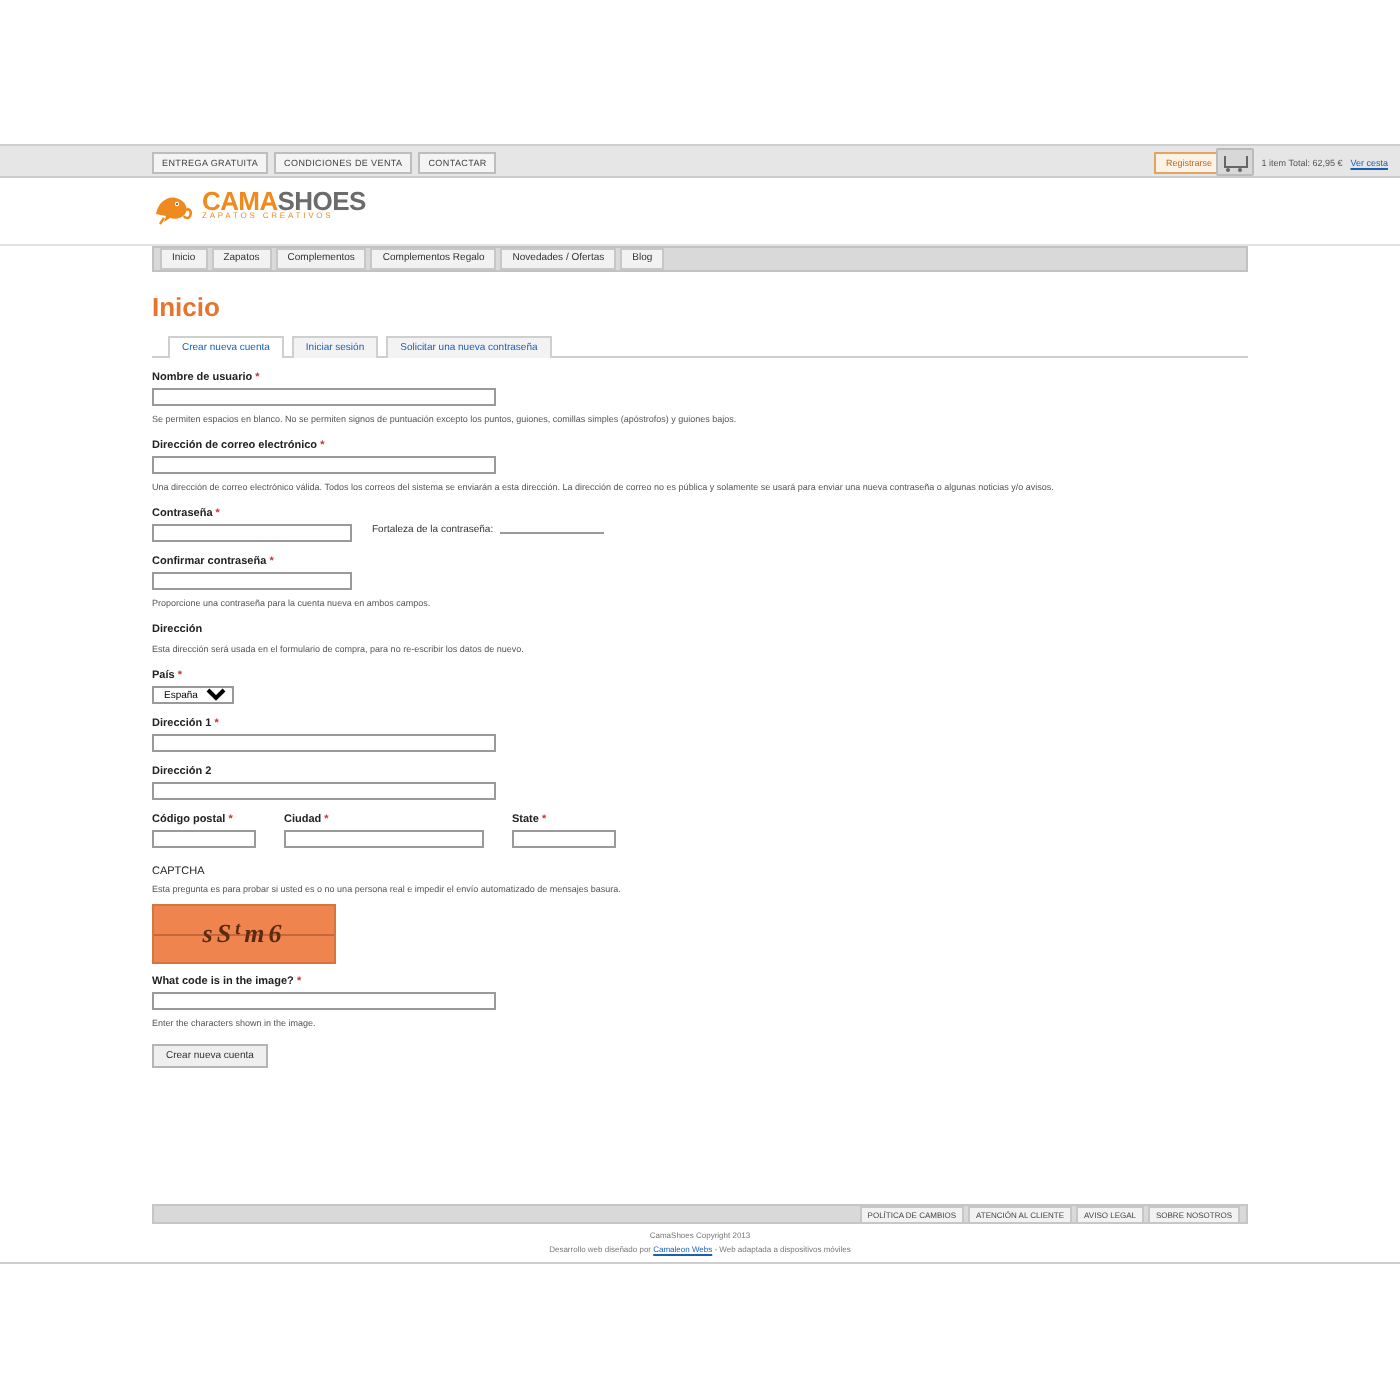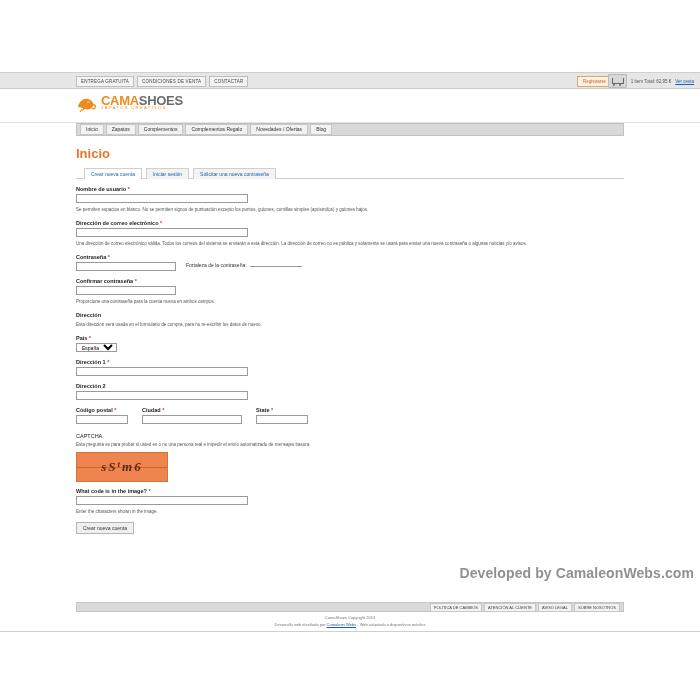--- a/index.html
+++ b/index.html
@@ -437,21 +437,20 @@
         </div>
         <input class="txt w-long" type="text" value="" style="">
         <div class="desc">Enter the characters shown in the image.</div>
       </div>
 
       <div style="margin-top:6px;">
         <button class="submit-btn">Crear nueva cuenta</button>
       </div>
     </div>
 
-    <div class="watermark">Developed by CamaleonWebs.com</div>
 
     <div class="footer">
       <div class="footer-nav">
         <div class="fnav">POLÍTICA DE CAMBIOS</div>
         <div class="fnav">ATENCIÓN AL CLIENTE</div>
         <div class="fnav">AVISO LEGAL</div>
         <div class="fnav">SOBRE NOSOTROS</div>
       </div>
       <div class="footer-copy">CamaShoes Copyright 2013</div>
       <div class="footer-credit">

